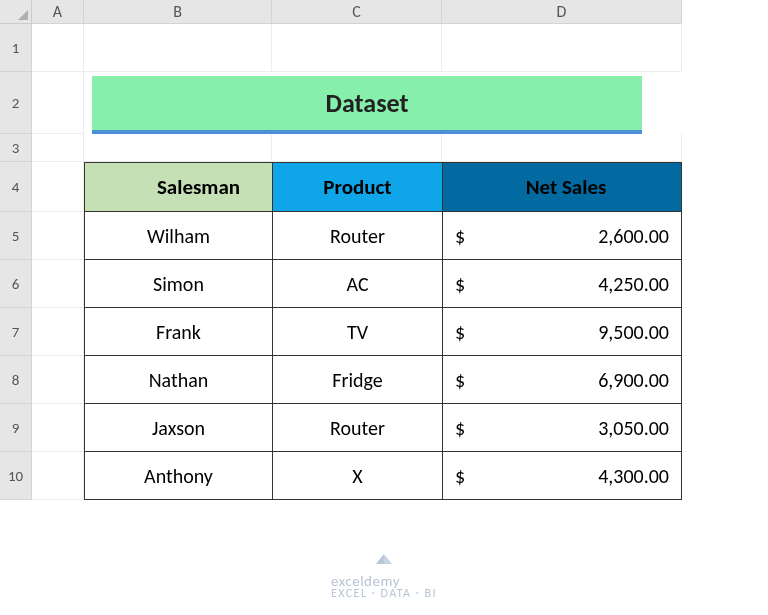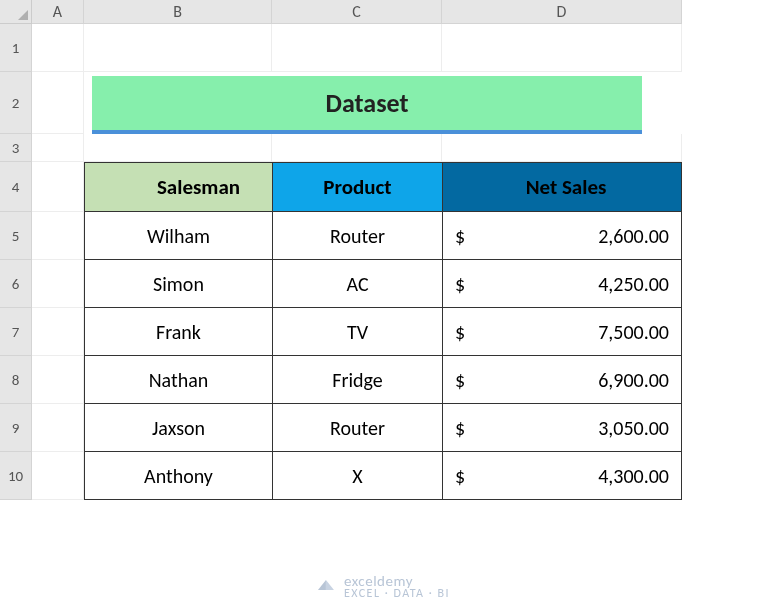--- a/index.html
+++ b/index.html
@@ -90,24 +90,26 @@
   .tbl-hdr.col-c { border-left: 1px solid #333; border-right: none; }
   .tbl-hdr.col-d { border-left: 1px solid #333; }
   .sales-sym { font-size: 20px; }
   .sales-val { font-size: 20px; }
   .watermark {
     position: absolute;
     bottom: 16px;
     left: 50%;
     transform: translateX(-50%);
     display: flex;
+    align-items: center;
     gap: 10px;
     color: #b8c5d6;
     font-size: 15px;
     letter-spacing: 0.5px;
+    flex-direction: column;
   }
   .watermark .logo-icon {
     width: 16px; height: 16px;
     display: inline-block;
     position: relative;
   }
   .watermark .logo-icon::before {
     content: "";
     position: absolute;
     left: 0; bottom: 0;
@@ -179,21 +181,21 @@
     <span class="sales-sym">$</span>
     <span class="sales-val">4,250.00</span>
   </div>
 
   <div class="rowhdr">7</div>
   <div class="cell"></div>
   <div class="tbl-cell col-b">Frank</div>
   <div class="tbl-cell col-c">TV</div>
   <div class="tbl-cell col-d">
     <span class="sales-sym">$</span>
-    <span class="sales-val">7,500.00</span>
+    <span class="sales-val">9,500.00</span>
   </div>
 
   <div class="rowhdr">8</div>
   <div class="cell"></div>
   <div class="tbl-cell col-b">Nathan</div>
   <div class="tbl-cell col-c">Fridge</div>
   <div class="tbl-cell col-d">
     <span class="sales-sym">$</span>
     <span class="sales-val">6,900.00</span>
   </div>

